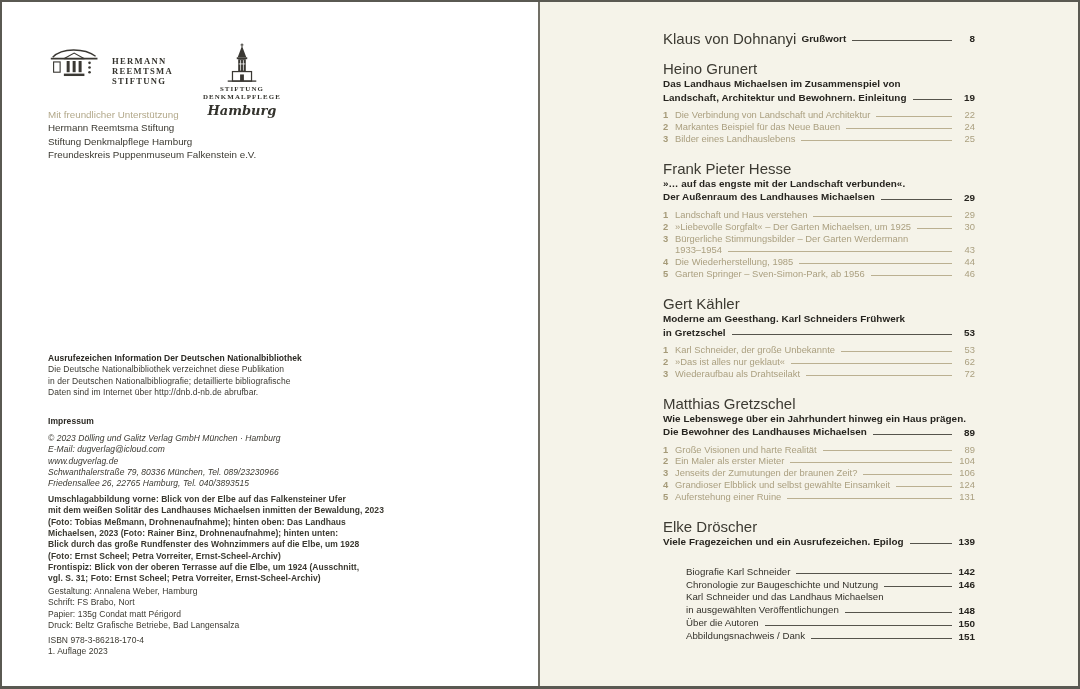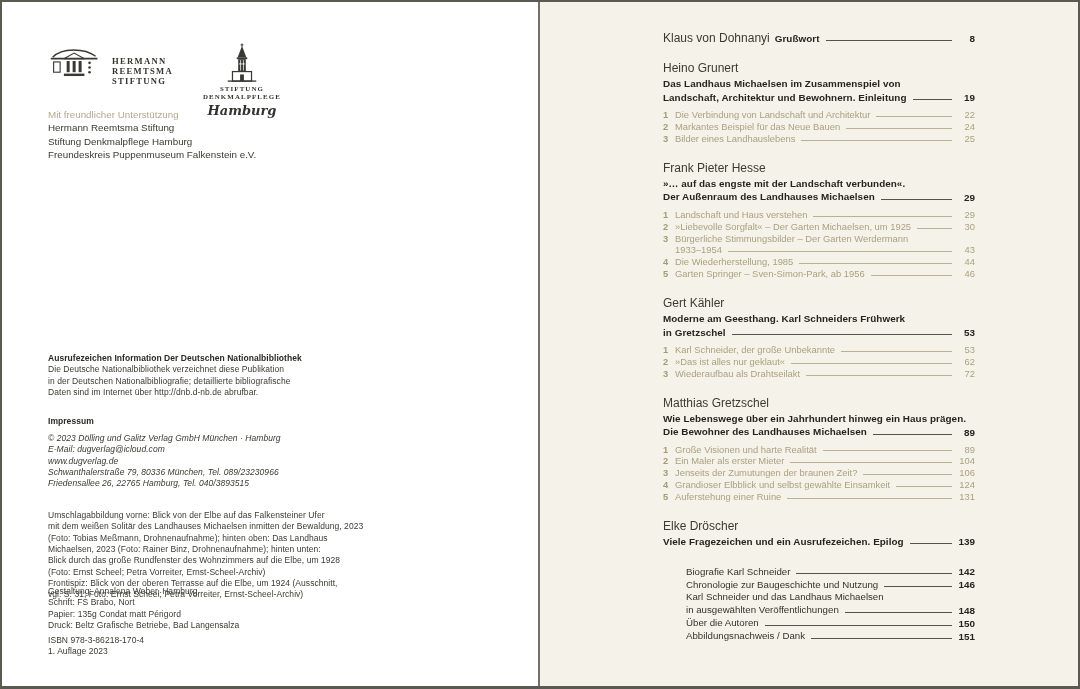--- a/index.html
+++ b/index.html
@@ -21,30 +21,30 @@
     letter-spacing:1.1px;color:#34332d;text-align:center;margin-top:2px;}
   .logo2 .script{font-family:"DejaVu Serif",serif;font-style:italic;font-weight:700;font-size:13px;
     color:#34332d;margin-top:1px;}
   .support{position:absolute;top:106px;left:46px;font-size:9.8px;line-height:13.3px;color:#3b3931;}
   .support .intro{color:#b3a98b;}
   .blk{position:absolute;left:46px;font-size:8.5px;line-height:11.35px;color:#3b3931;letter-spacing:0.05px;}
   .blk .head{font-weight:700;color:#2b2923;}
   .b-biblio{top:351px;}
   .b-imprhead{top:414px;font-weight:700;color:#2b2923;}
   .b-publisher{top:431px;font-style:italic;}
-  .b-cover{top:508px;}
+  .b-cover{top:492px;font-weight:bold;}
   .b-production{top:584px;}
   .b-isbn{top:633px;}
 
   
   .toc{position:absolute;left:123px;top:30px;width:312px;}
   .toc-entry{margin-bottom:17px;}
   .trow{display:flex;align-items:flex-end;}
   .trow span{white-space:nowrap;}
-  .author{font-size:12px;line-height:13px;margin-bottom:2px;color:#3c3a32;}
+  .author{font-size:15px;line-height:13px;margin-bottom:2px;color:#3c3a32;}
   .author.inline{margin-right:5px;margin-bottom:0;}
   .title-line{font-size:9.9px;font-weight:700;line-height:13.4px;color:#26241f;letter-spacing:0.05px;}
   .items{margin-top:5px;}
   .item-row{display:flex;align-items:flex-end;font-size:9.4px;line-height:11.9px;color:#aba080;}
   .item-row span{white-space:nowrap;}
   .item-num{font-weight:700;width:12px;flex:none;color:#a59a78;}
   .item-cont{padding-left:12px;}
   .leader{flex:1 1 auto;height:1px;margin:0 5px 4px 6px;background:#55534b;min-width:10px;}
   .leader.tan{background:#bbb091;}
   .page-num{font-weight:700;font-size:9.9px;line-height:13px;color:#26241f;text-align:right;min-width:18px;flex:none;}

